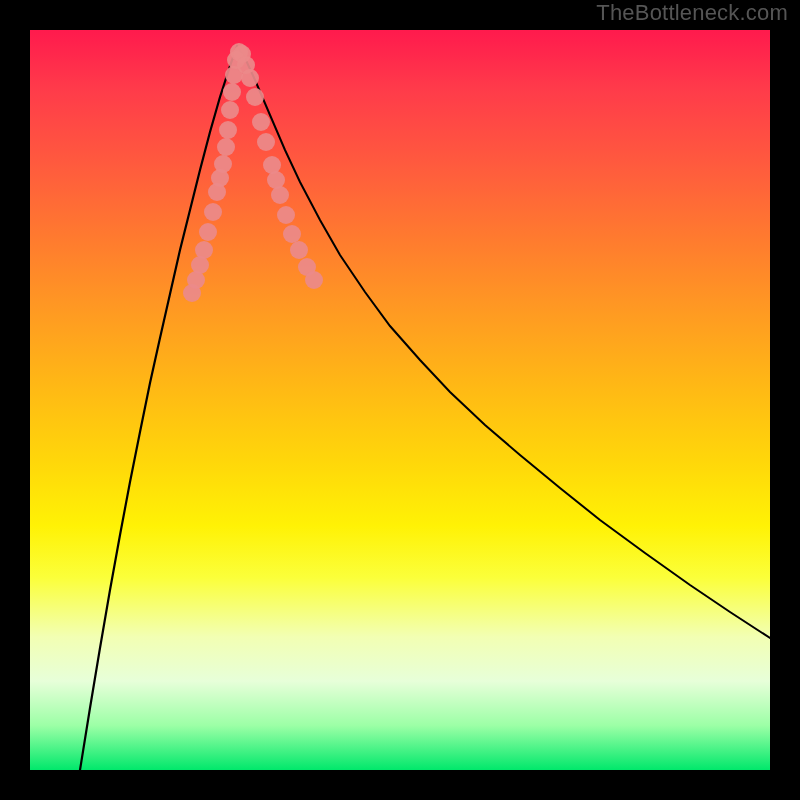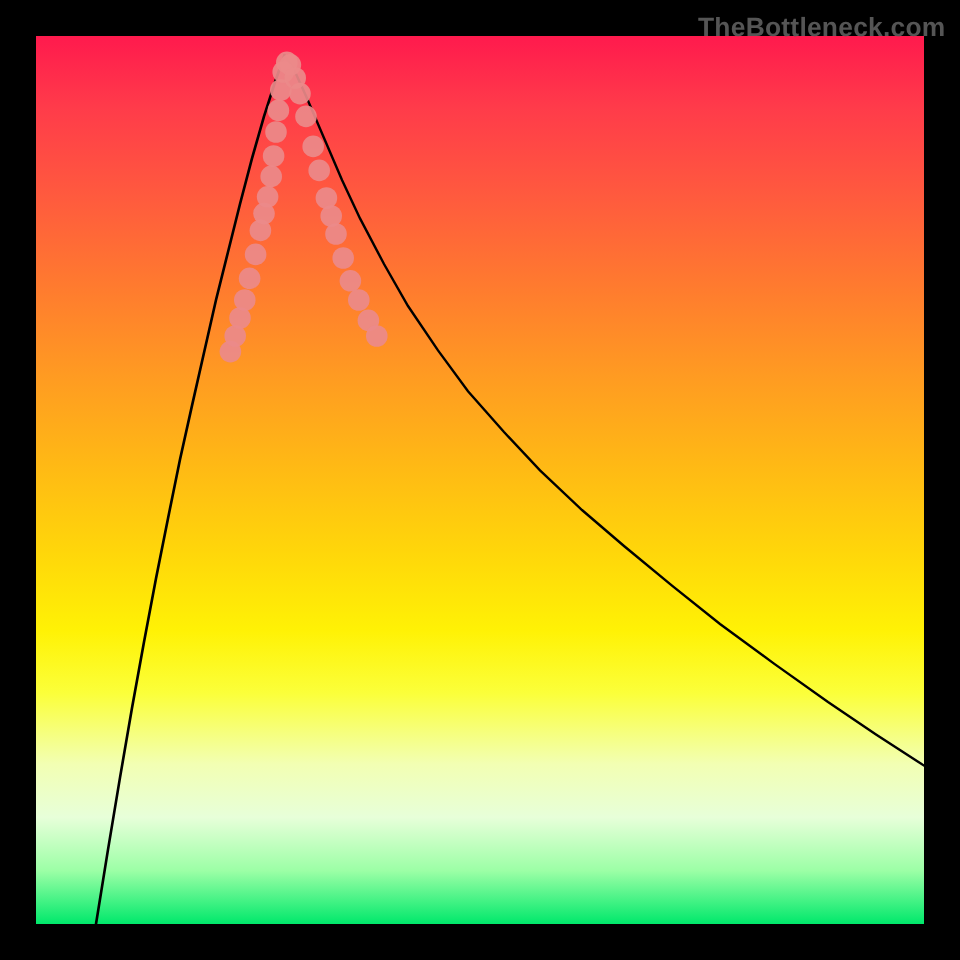--- a/index.html
+++ b/index.html
@@ -28,25 +28,25 @@
       #fff205 67%,
       #fbff3a 74%,
       #f2ffb3 82%,
       #e7ffd9 88%,
       #9cffa6 94%,
       #00e86b 100%
     );
   }
   .watermark {
     position: absolute;
-    top: 10px;
+    top: 0;
     right: 12px;
     color: #555;
     font-size: 22px;
-    font-weight: 700;
+    font-weight: 400;
     letter-spacing: 0.2px;
     user-select: none;
   }
   svg.overlay {
     position: absolute;
     left: 0;
     top: 0;
     width: 740px;
     height: 740px;
     pointer-events: none;

